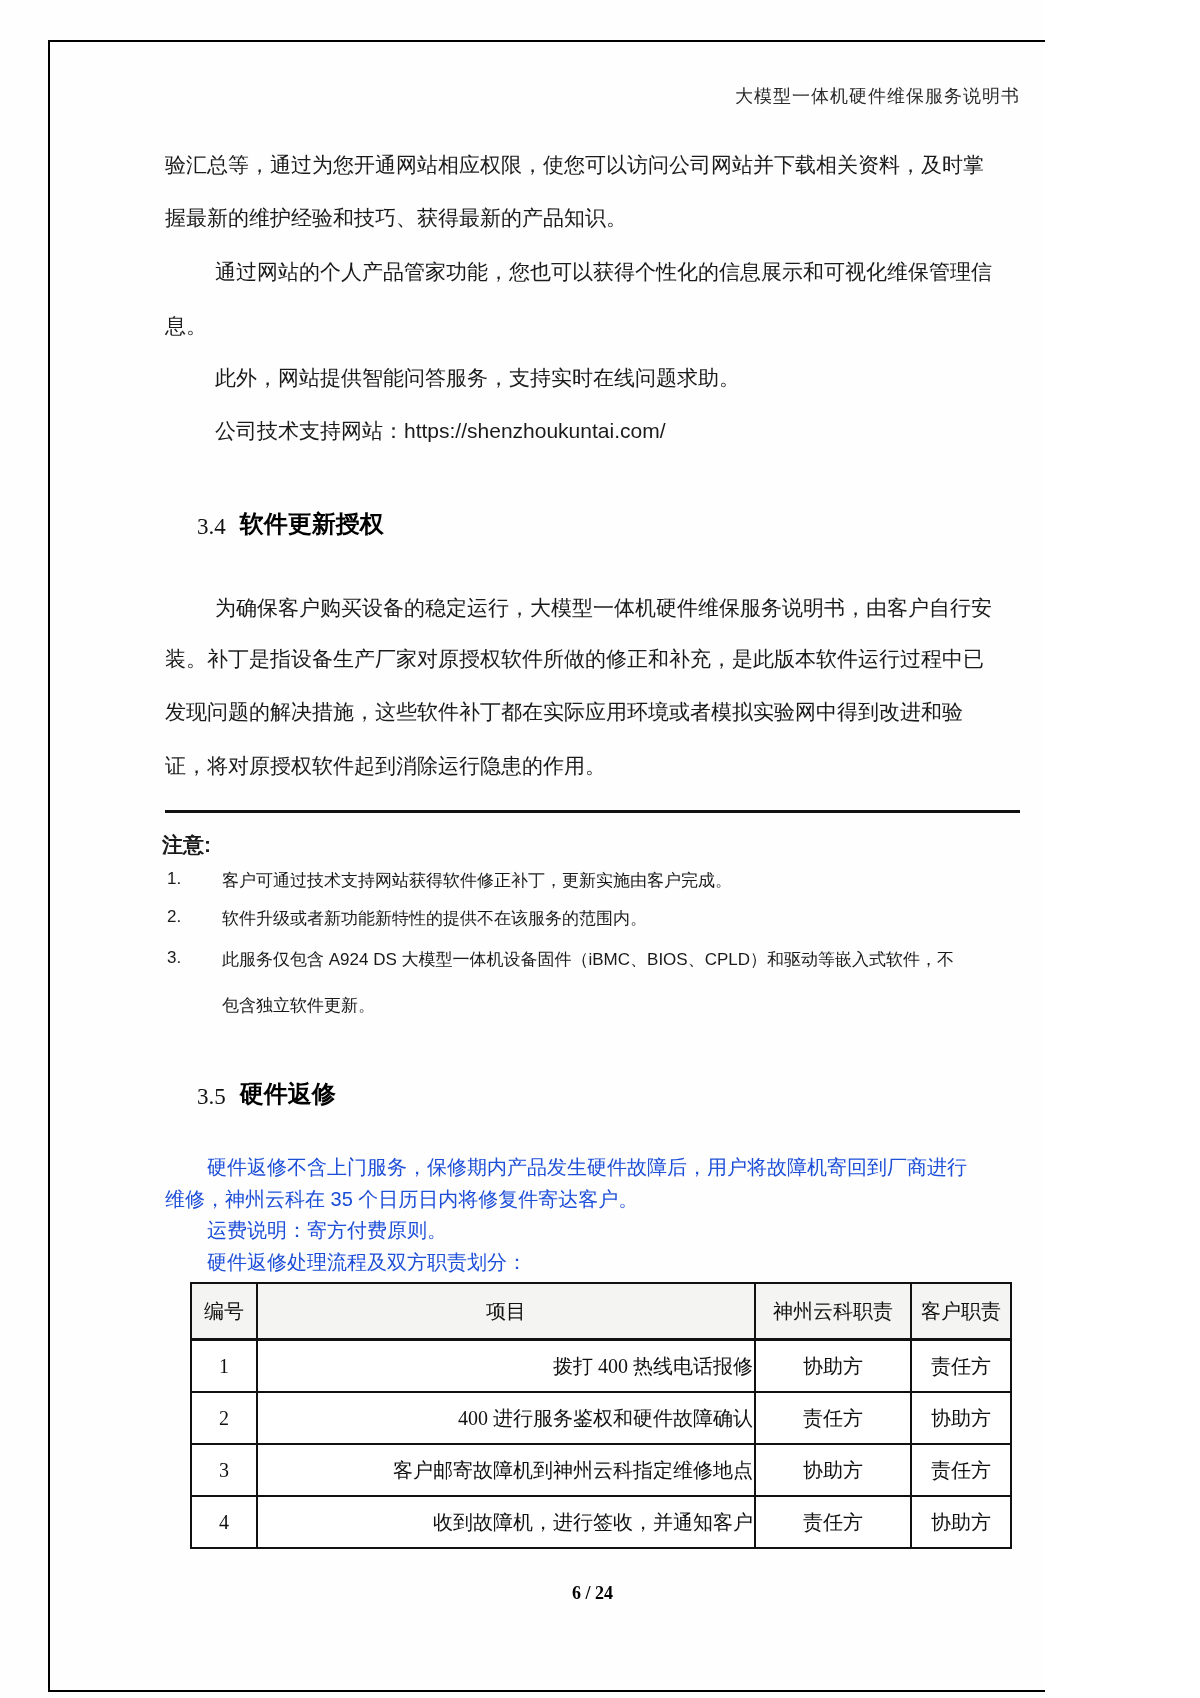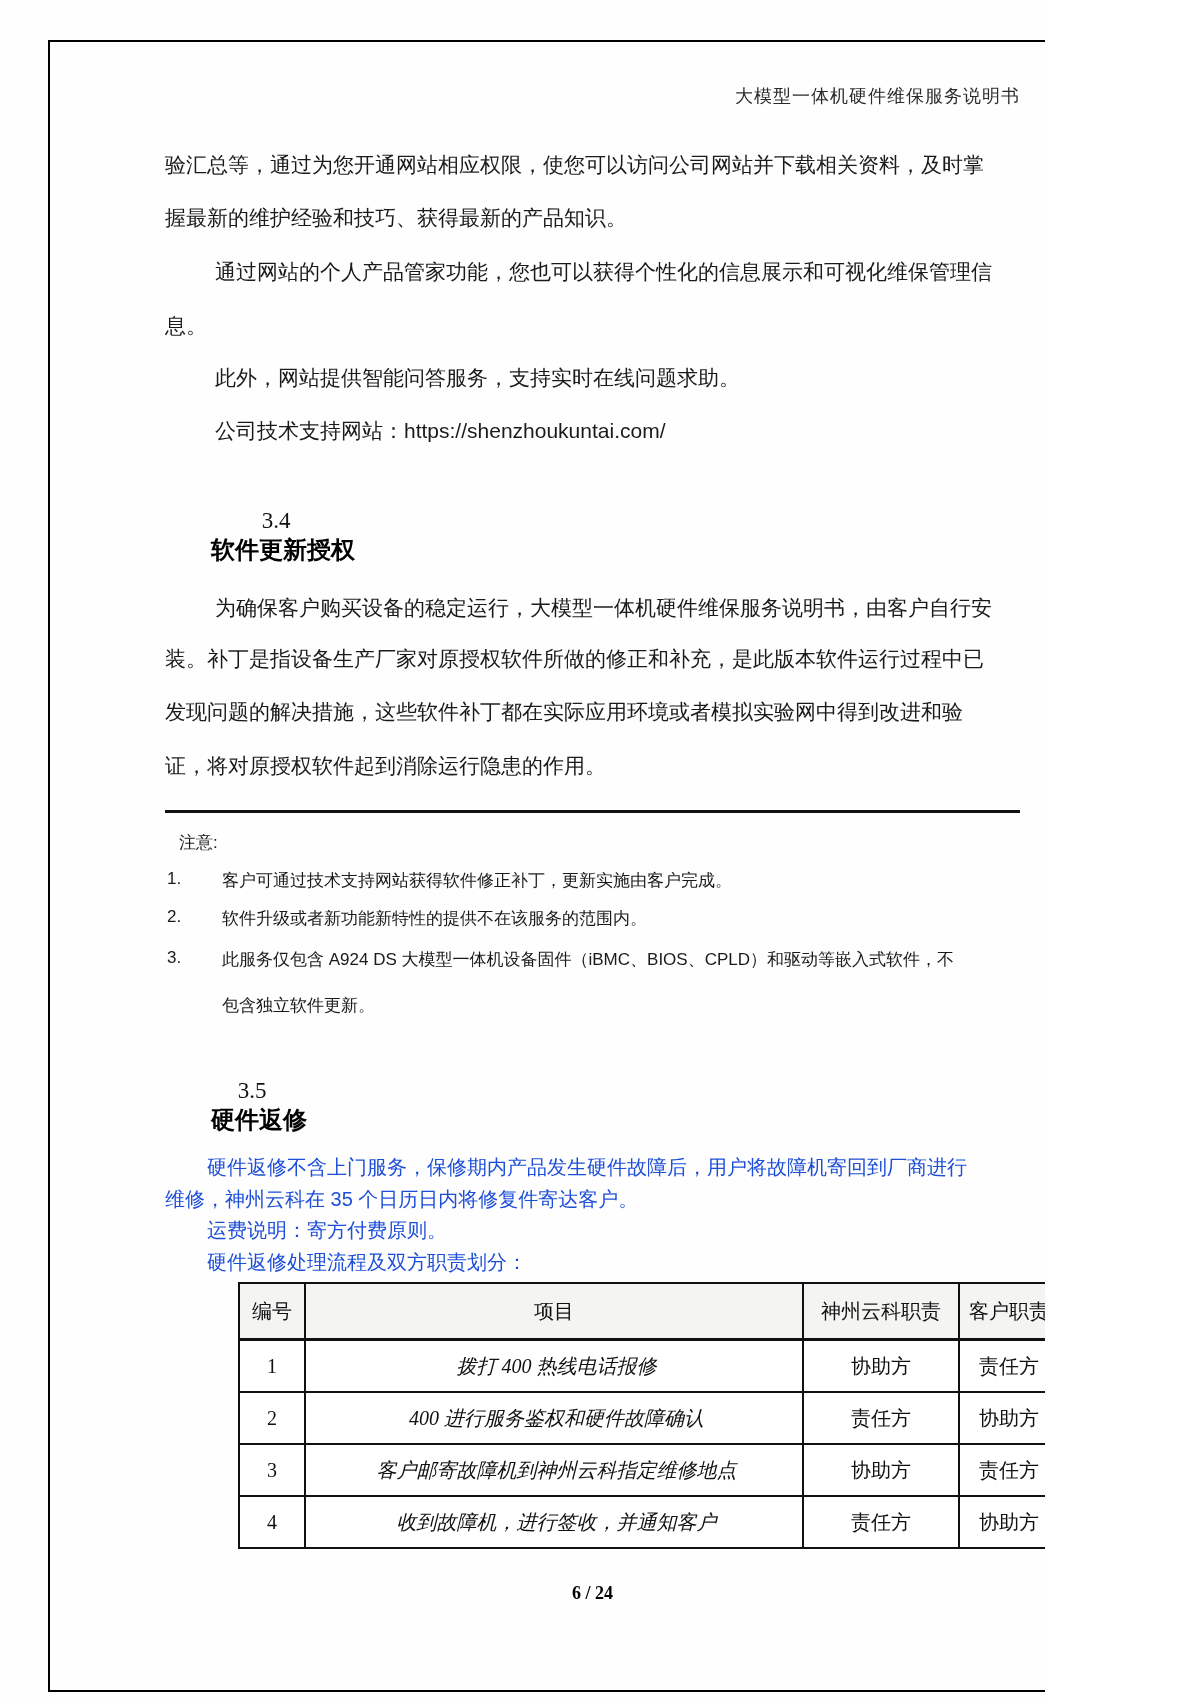--- a/index.html
+++ b/index.html
@@ -14,45 +14,45 @@
   .header-title{
     position:absolute;left:165px;top:84px;width:855px;text-align:right;
     font-family:"Liberation Serif",serif;font-size:18px;color:#2b2b2b;letter-spacing:1px;
     white-space:nowrap;
   }
   .bline{
     position:absolute;left:165px;font-size:21px;line-height:26px;white-space:nowrap;
   }
   .bline.ind{left:207px;margin-left:8px;}
   .sec-head{
-    position:absolute;left:197px;display:flex;align-items:center;white-space:nowrap;flex-direction:column;
+    position:absolute;left:197px;display:flex;align-items:flex-end;white-space:nowrap;
   }
   .sec-num{font-family:"Liberation Serif",serif;font-size:23px;color:#111;}
   .sec-title{font-size:24px;font-weight:bold;margin-left:14px;color:#000;}
   .divider{position:absolute;left:165px;width:855px;height:3px;background:#111;}
-  .note-label{position:absolute;left:179px;font-size:17px;font-weight:normal;white-space:nowrap;}
+  .note-label{position:absolute;left:162px;font-size:21px;font-weight:bold;white-space:nowrap;}
   .note-num{position:absolute;left:167px;font-size:17px;white-space:nowrap;}
   .note-text{position:absolute;left:196px;font-size:17px;white-space:nowrap;margin-left:26px;}
   .serif-line{
     position:absolute;left:165px;font-family:Liberation Sans, sans-serif;
     font-size:20px;line-height:25px;white-space:nowrap;color:#1d4ed8;
   }
   .serif-line.ind{left:207px;}
   .resp-table{
     position:absolute;left:190px;top:1282px;width:820px;
     border-collapse:collapse;table-layout:fixed;
-    font-family:"Liberation Serif",serif;font-size:20px;color:#111;margin-left:48px;
+    font-family:"Liberation Serif",serif;font-size:20px;color:#111;
   }
   .resp-table td,.resp-table th{
     border:2px solid #111;text-align:center;vertical-align:middle;
     font-weight:normal;overflow:hidden;
   }
   .resp-table thead th{height:52px;background:#f4f4f2;border-bottom-width:3px;}
   .resp-table tbody td{height:48px;background:#ffffff;}
-  .resp-table .cell-item{text-align:center;padding-left:6px;font-style:italic;}
+  .resp-table .cell-item{text-align:right;padding-left:6px;}
   .footer-page{
     position:absolute;left:165px;top:1583px;width:855px;text-align:center;
     font-family:"Liberation Serif",serif;font-size:18px;font-weight:bold;color:#000;
   }
 </style>
 </head>
 <body>
 
 <div class="canvas">
 

